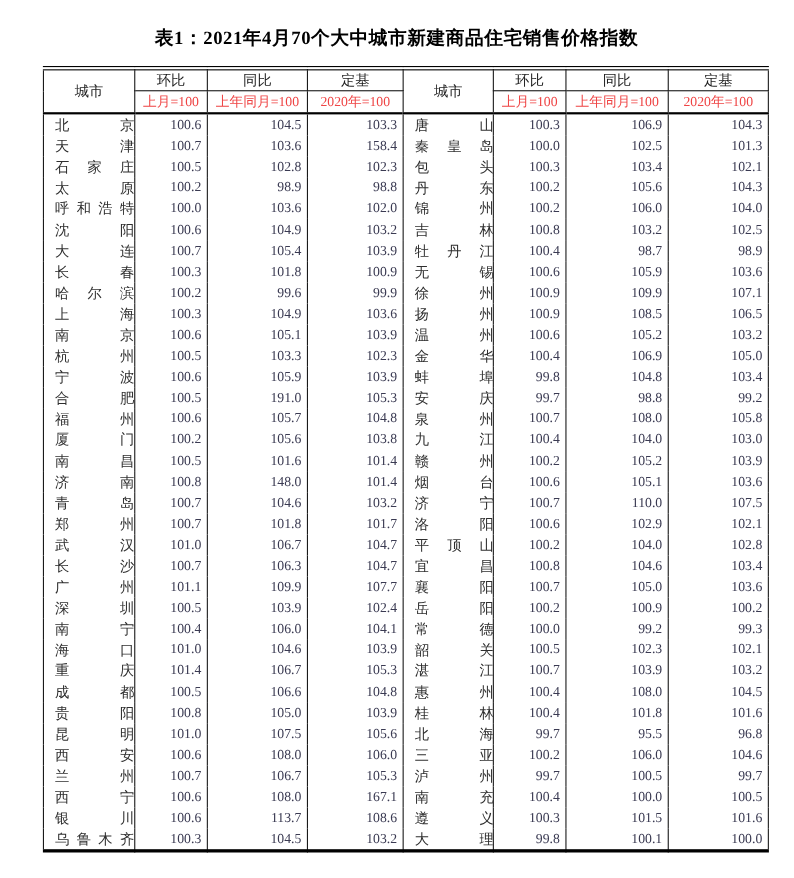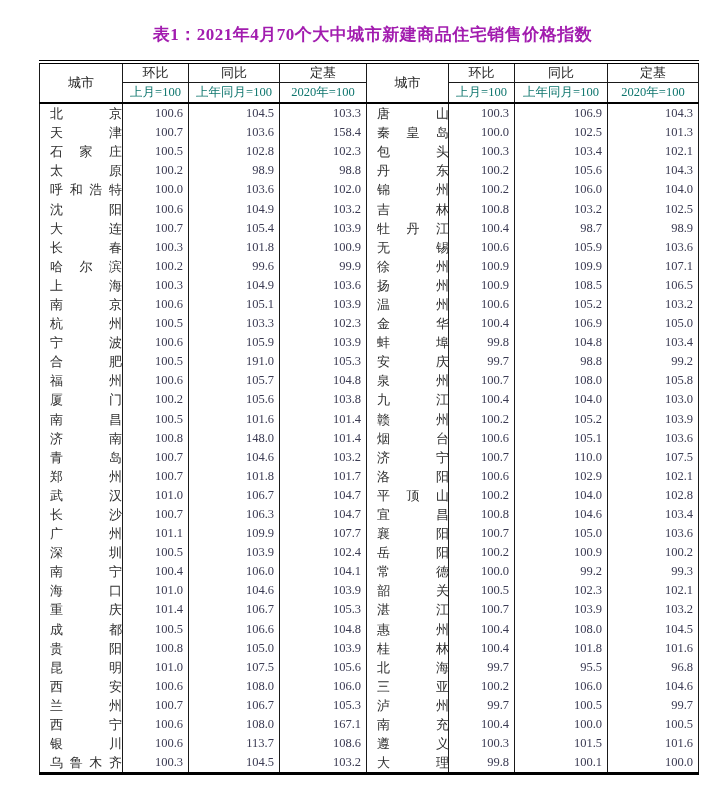--- a/index.html
+++ b/index.html
@@ -9,27 +9,27 @@
   }
   body {
     width: 722px;
     height: 798px;
     position: relative;
     font-family: "Liberation Serif", "DejaVu Serif", serif;
     color: #1a1a1a;
   }
   .title {
     position: absolute;
-    left: 43px;
+    left: 31px;
     width: 659px;
     top: 23px;
     text-align: center;
     font-size: 17px;
     font-weight: bold;
-    color: #a21caf;
+    color: #000000;
     letter-spacing: 0.5px;
     white-space: nowrap;
   }
   table.price-table {
     position: absolute;
     left: 39px;
     top: 60px;
     width: 659px;
     border-collapse: collapse;
     table-layout: fixed;
@@ -41,21 +41,21 @@
   thead th {
     border: 1px solid #1a1a1a;
     font-weight: normal;
     font-size: 13px;
     color: #1c1c1c;
     text-align: center;
     padding: 0;
     vertical-align: middle;
   }
   thead tr.h1 th { height: 18px; }
-  thead tr.h2 th { height: 19px; font-size: 12.5px; color: #0f766e; }
+  thead tr.h2 th { height: 19px; font-size: 12.5px; color: #ef4444; }
   thead th.hdr-bottom { border-bottom: 2px solid #000000; }
   tbody td {
     border-left: 1px solid #1a1a1a;
     border-right: 1px solid #1a1a1a;
     border-top: none;
     border-bottom: none;
     height: 19.1px;
     padding: 0;
     vertical-align: middle;
     overflow: hidden;

